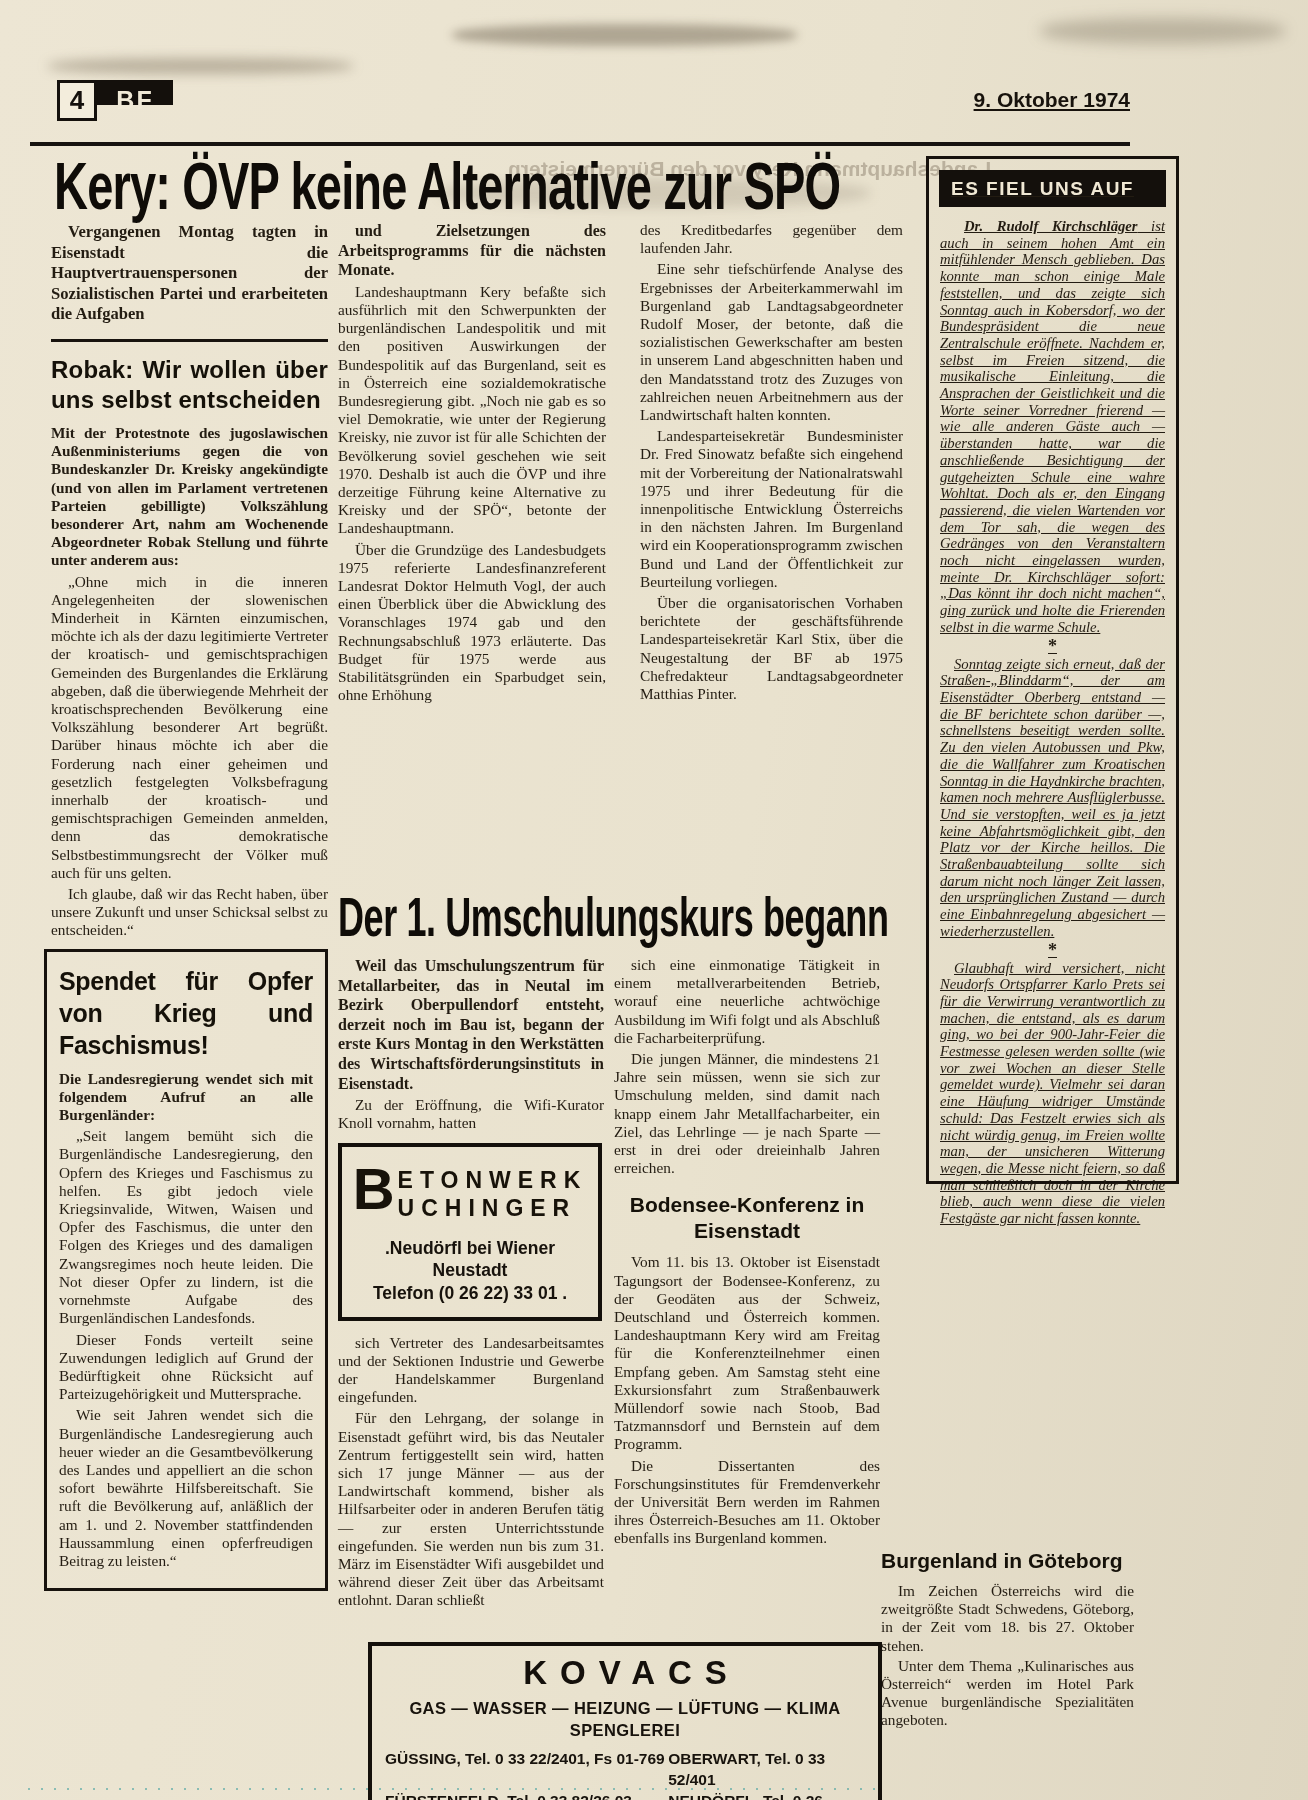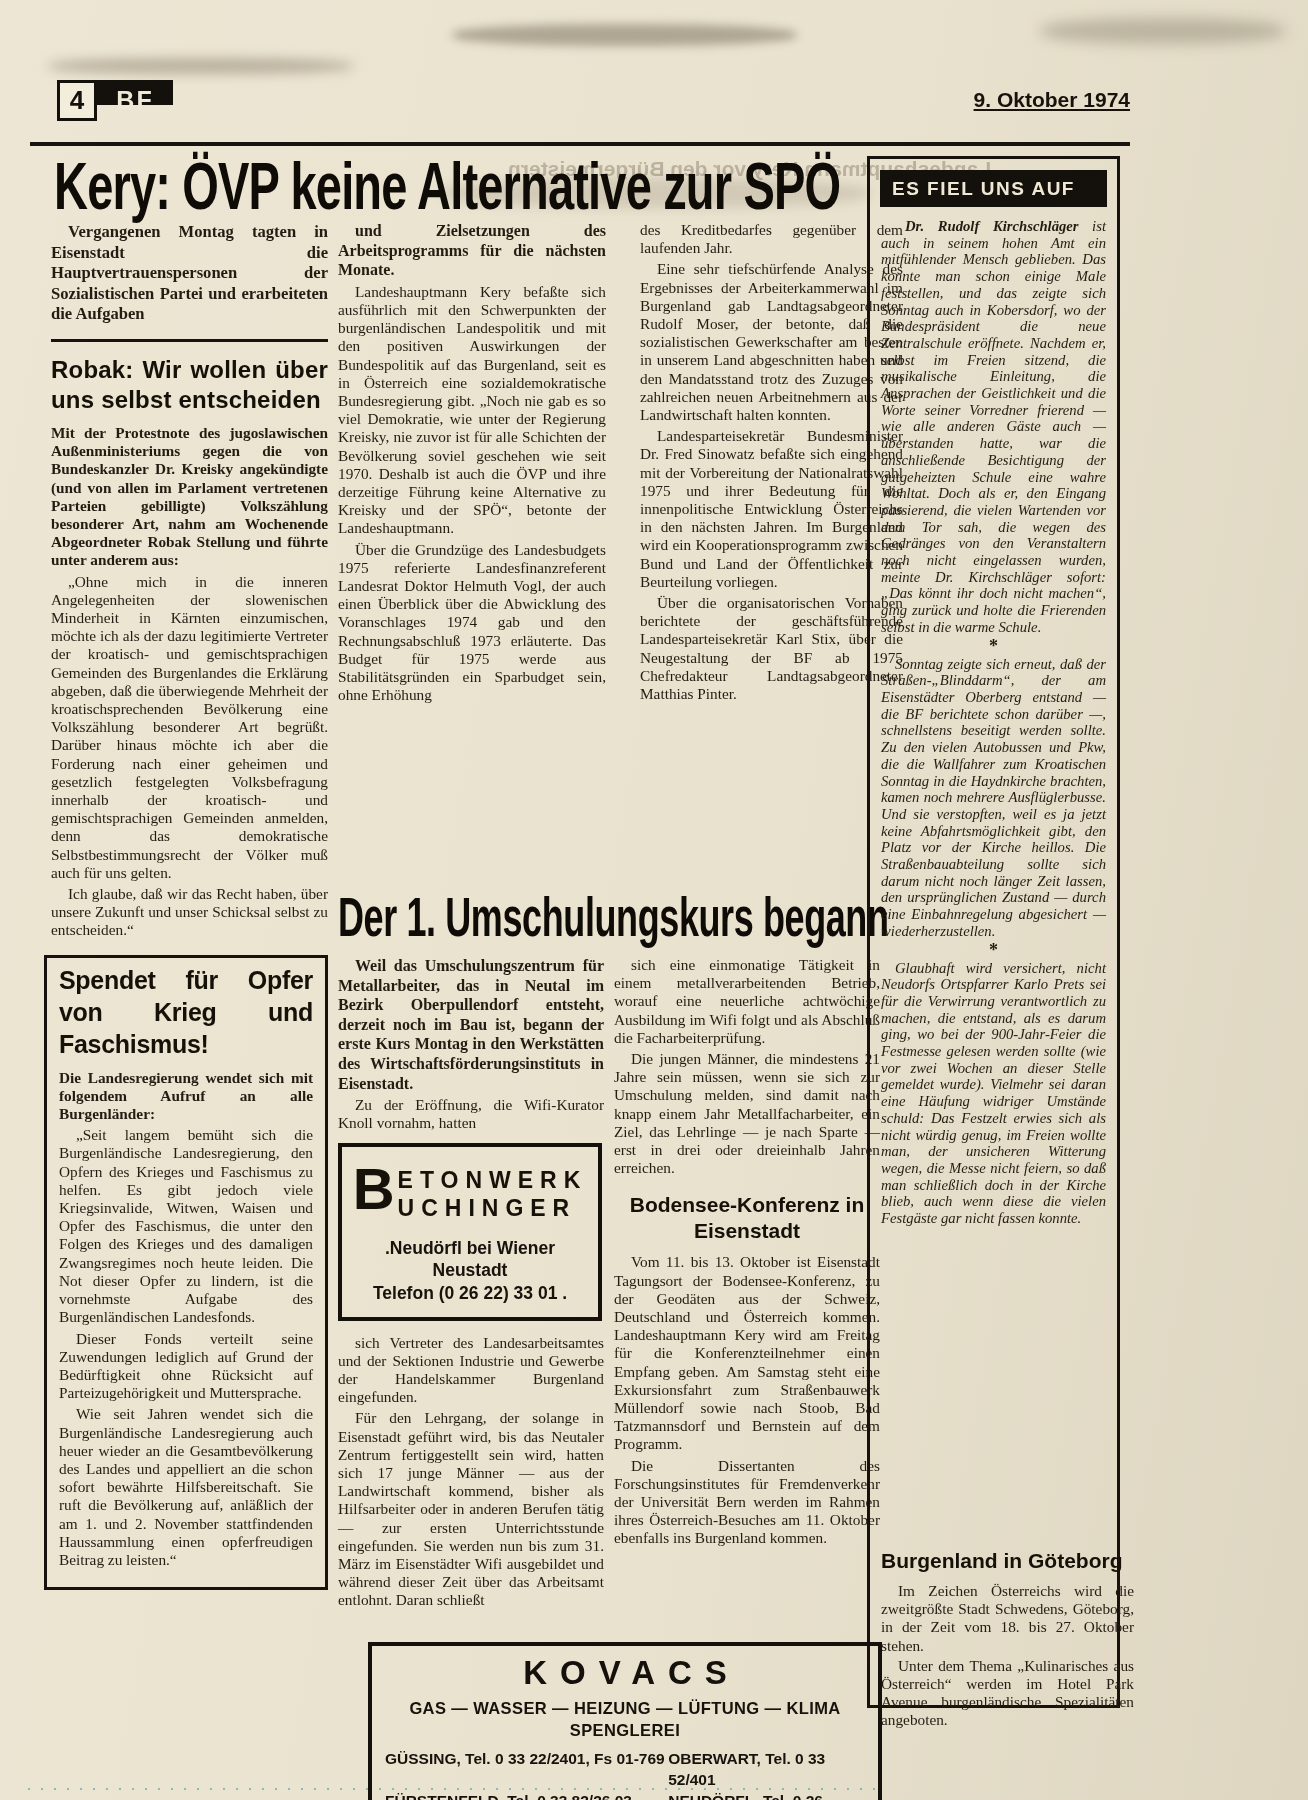--- a/index.html
+++ b/index.html
@@ -28,21 +28,21 @@
   p.bold{font-weight:bold;}
   .col1{left:51px;top:222px;width:277px;}
   .lead-large{font-size:16.6px;line-height:20.6px;font-weight:bold;text-indent:20px;}
   .div-rule{height:3px;background:#18130e;margin:14px 0 13px;}
   .robak-h{font:bold 24px/30px "Liberation Sans","DejaVu Sans",sans-serif;letter-spacing:.2px;margin:0 0 9px;color:#151109;}
   .col2{left:338px;top:221px;width:268px;}
   .col3{left:640px;top:221px;width:263px;}
   .lead-cont{font-weight:bold;font-size:16px;line-height:19.6px;text-indent:0;}
 
   
-  .spendet{box-sizing:border-box;margin:15px 0 0 -7px;border:3px solid #17120d;padding:4px 12px 15px;width:284px;}
+  .spendet{box-sizing:border-box;margin:9px 0 0 -7px;border:3px solid #17120d;padding:11px 12px 15px;width:284px;}
   .spendet h3{font:bold 25px/32px "Liberation Sans","DejaVu Sans",sans-serif;margin:2px 0 9px;color:#151109;letter-spacing:-.3px;}
 
   
   .umsch{position:absolute;left:338px;top:886px;width:542px;}
   .umsch-h-wrap{height:70px;}
   .umsch-h{white-space:nowrap;color:#0f0c08;font:bold 45px/50px "Liberation Sans","DejaVu Sans",sans-serif;
            letter-spacing:-.5px;transform:scale(.8,1.24);transform-origin:left top;}
   .umsch-cols{display:flex;gap:10px;}
   .ucol{width:266px;font-size:15.3px;line-height:18.2px;text-align:justify;}
   .ucol p{margin:0 0 3px;text-indent:17px;}
@@ -51,21 +51,21 @@
   .betonwerk{border:4px solid #14100b;margin:10px 2px 13px 0;padding:17px 8px 12px;text-align:center;}
   .bw-row{display:flex;justify-content:center;align-items:flex-start;gap:3px;}
   .bw-b{font:bold 58px/50px "Liberation Sans","DejaVu Sans",sans-serif;color:#171209;}
   .bw-words{text-align:left;font:bold 23px/28px "Liberation Sans","DejaVu Sans",sans-serif;letter-spacing:7px;padding-top:2px;color:#171209;}
   .bw-addr{font:bold 17.5px/22px "Liberation Sans","DejaVu Sans",sans-serif;margin-top:15px;color:#17120c;}
   .bw-phone{font:bold 17.5px/24px "Liberation Sans","DejaVu Sans",sans-serif;color:#17120c;}
 
   .bodensee-h{font:bold 21px/26px "Liberation Sans","DejaVu Sans",sans-serif;text-align:center;margin:15px 14px 9px;color:#151109;}
 
   
-  .esfiel{position:absolute;left:867px;top:156px;width:253px;height:1552px;border:3px solid #17120d;box-sizing:border-box;}
+  .esfiel{position:absolute;left:926px;top:156px;width:253px;height:1028px;border:3px solid #17120d;box-sizing:border-box;text-decoration:underline;}
   .esfiel-bar{margin:11px 10px 11px;background:#14100c;color:#f0e8d4;height:37px;
               font:bold 19px/37px "Liberation Sans","DejaVu Sans",sans-serif;letter-spacing:1.5px;padding-left:12px;}
   .esfiel-body{padding:0 11px;font-style:italic;font-size:14.7px;line-height:16.7px;text-align:justify;}
   .esfiel-body p{margin:0;text-indent:14px;}
   .esfiel-body p.p1{text-indent:24px;}
   .p1-lead{font-weight:bold;}
   .ef-sep{text-align:center;font-weight:bold;font-style:normal;font-size:18px;line-height:20px;margin:5px 0;text-indent:0 !important;}
 
   
   .goeteborg{position:absolute;left:881px;top:1548px;width:253px;}

